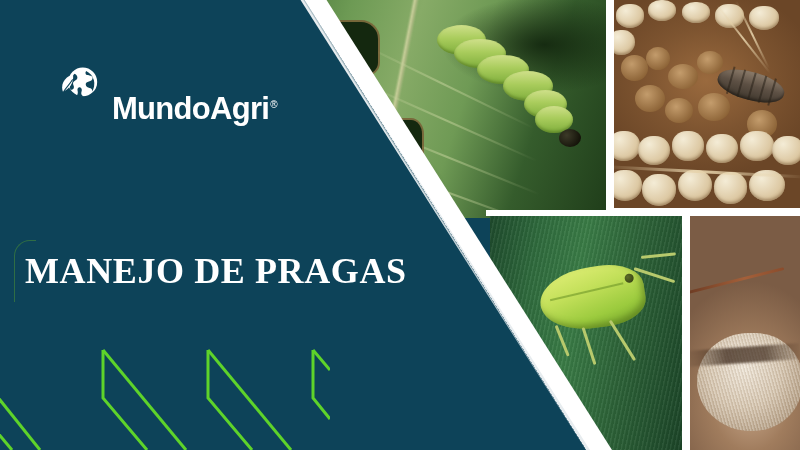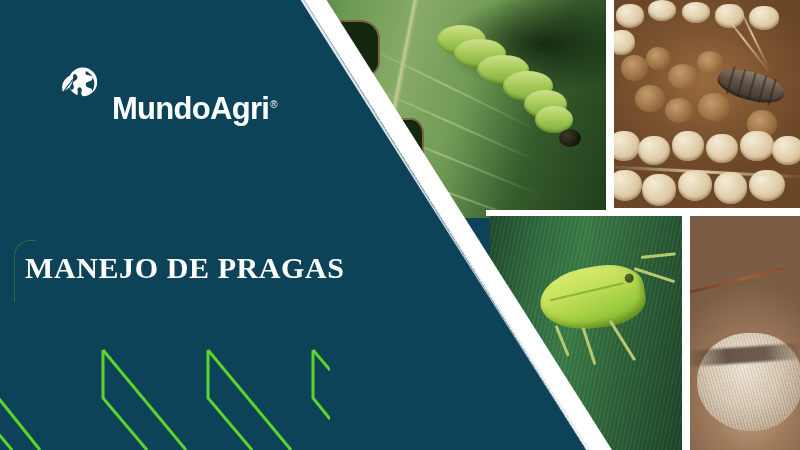--- a/index.html
+++ b/index.html
@@ -344,21 +344,21 @@
     border-left: 1.6px solid #2f6d45;
     border-top: 1.6px solid #2f6d45;
     border-top-left-radius: 16px;
     box-sizing: border-box;
     flex: 0 0 auto;
     margin-top: 3px;
   }
   .title-text {
     color: #ffffff;
     font-family: "Liberation Serif", "DejaVu Serif", serif;
-    font-size: 30px;
+    font-size: 36px;
     font-weight: 700;
     letter-spacing: .6px;
     line-height: 1;
     margin-left: -11px;
     margin-top: 16px;
     white-space: nowrap;
   }
 
   
   .chevrons {

